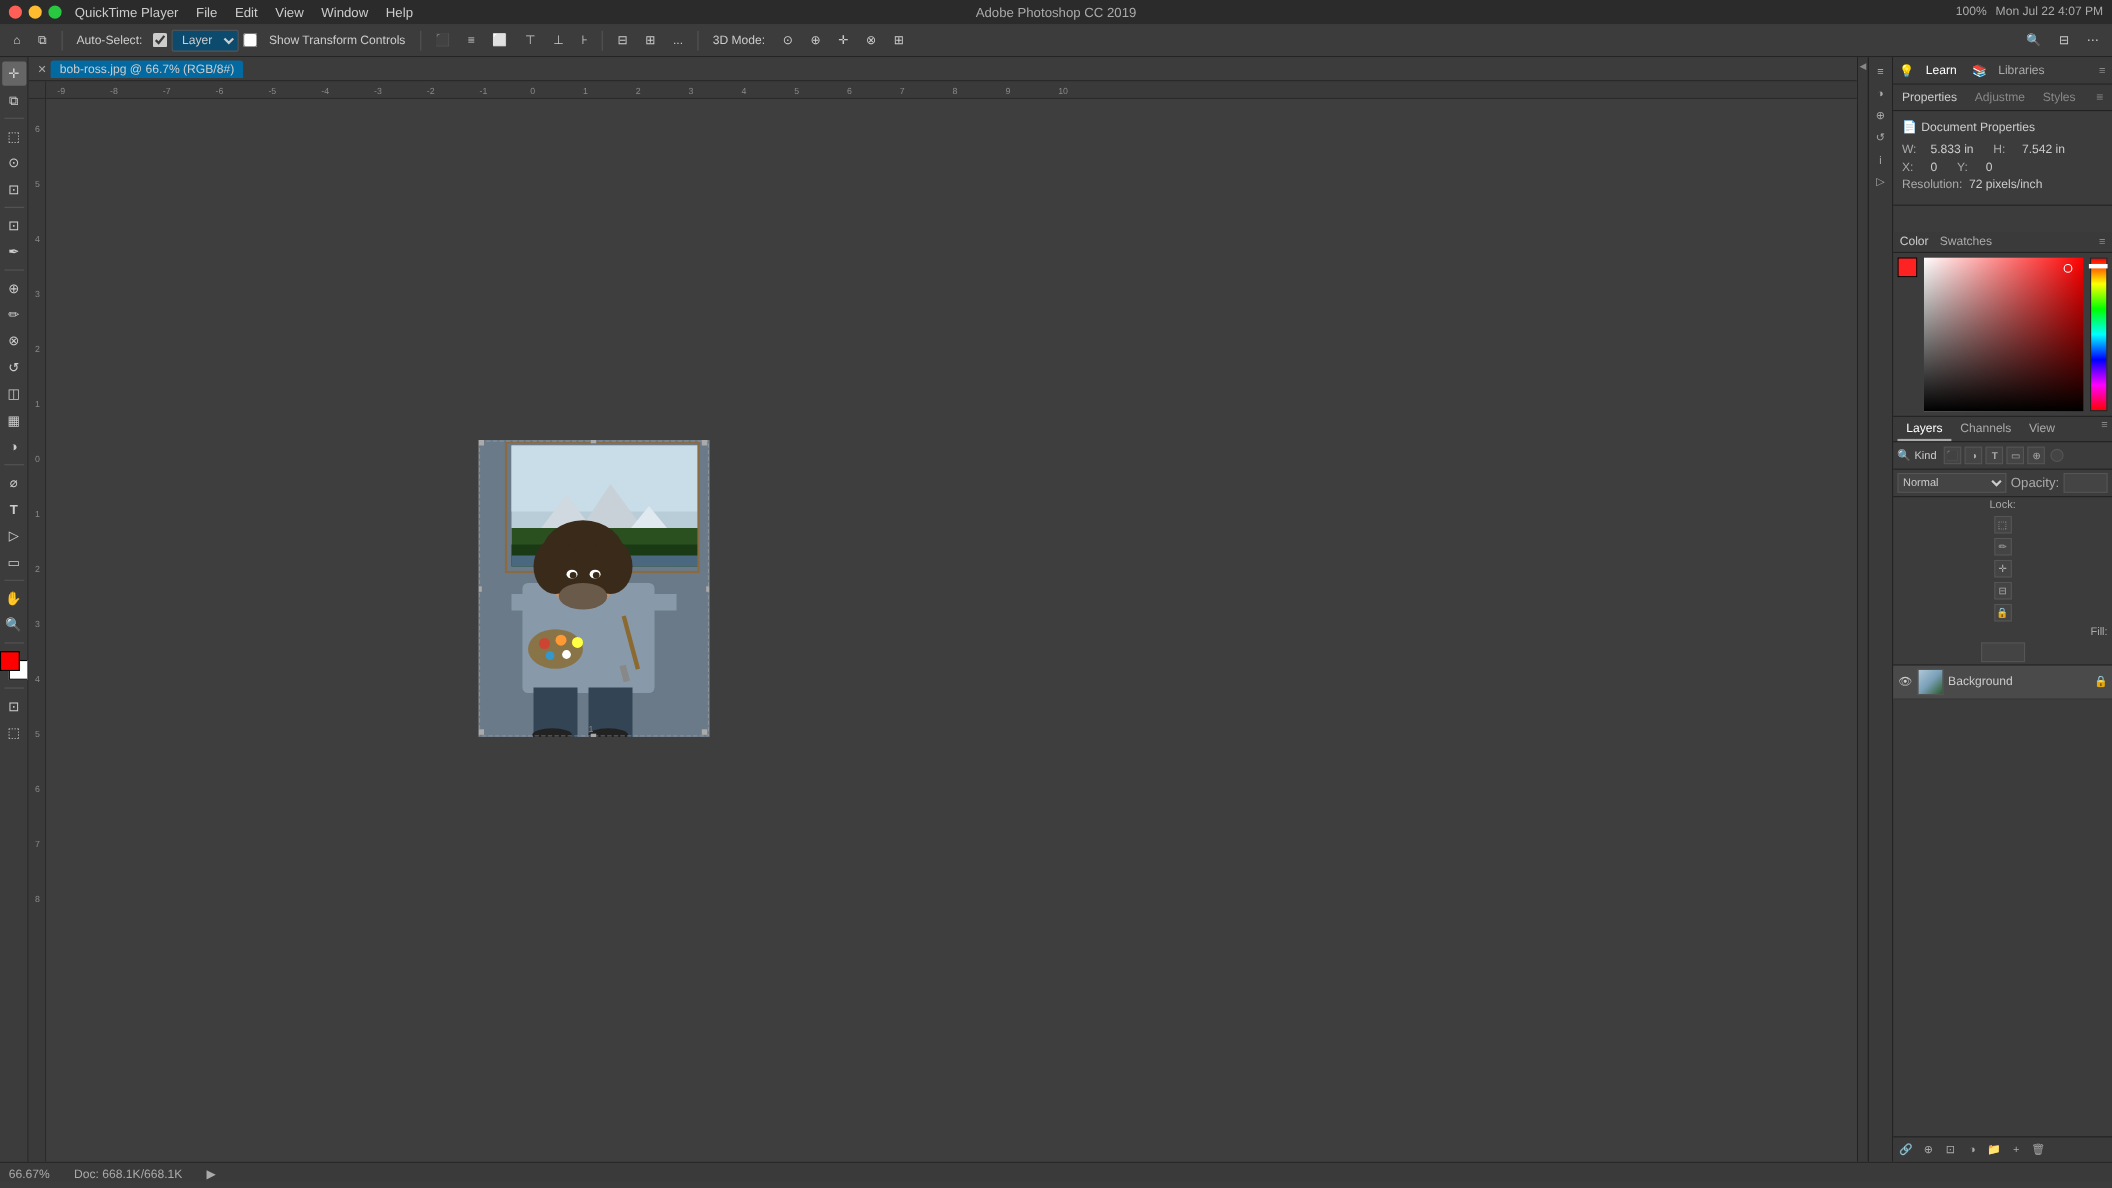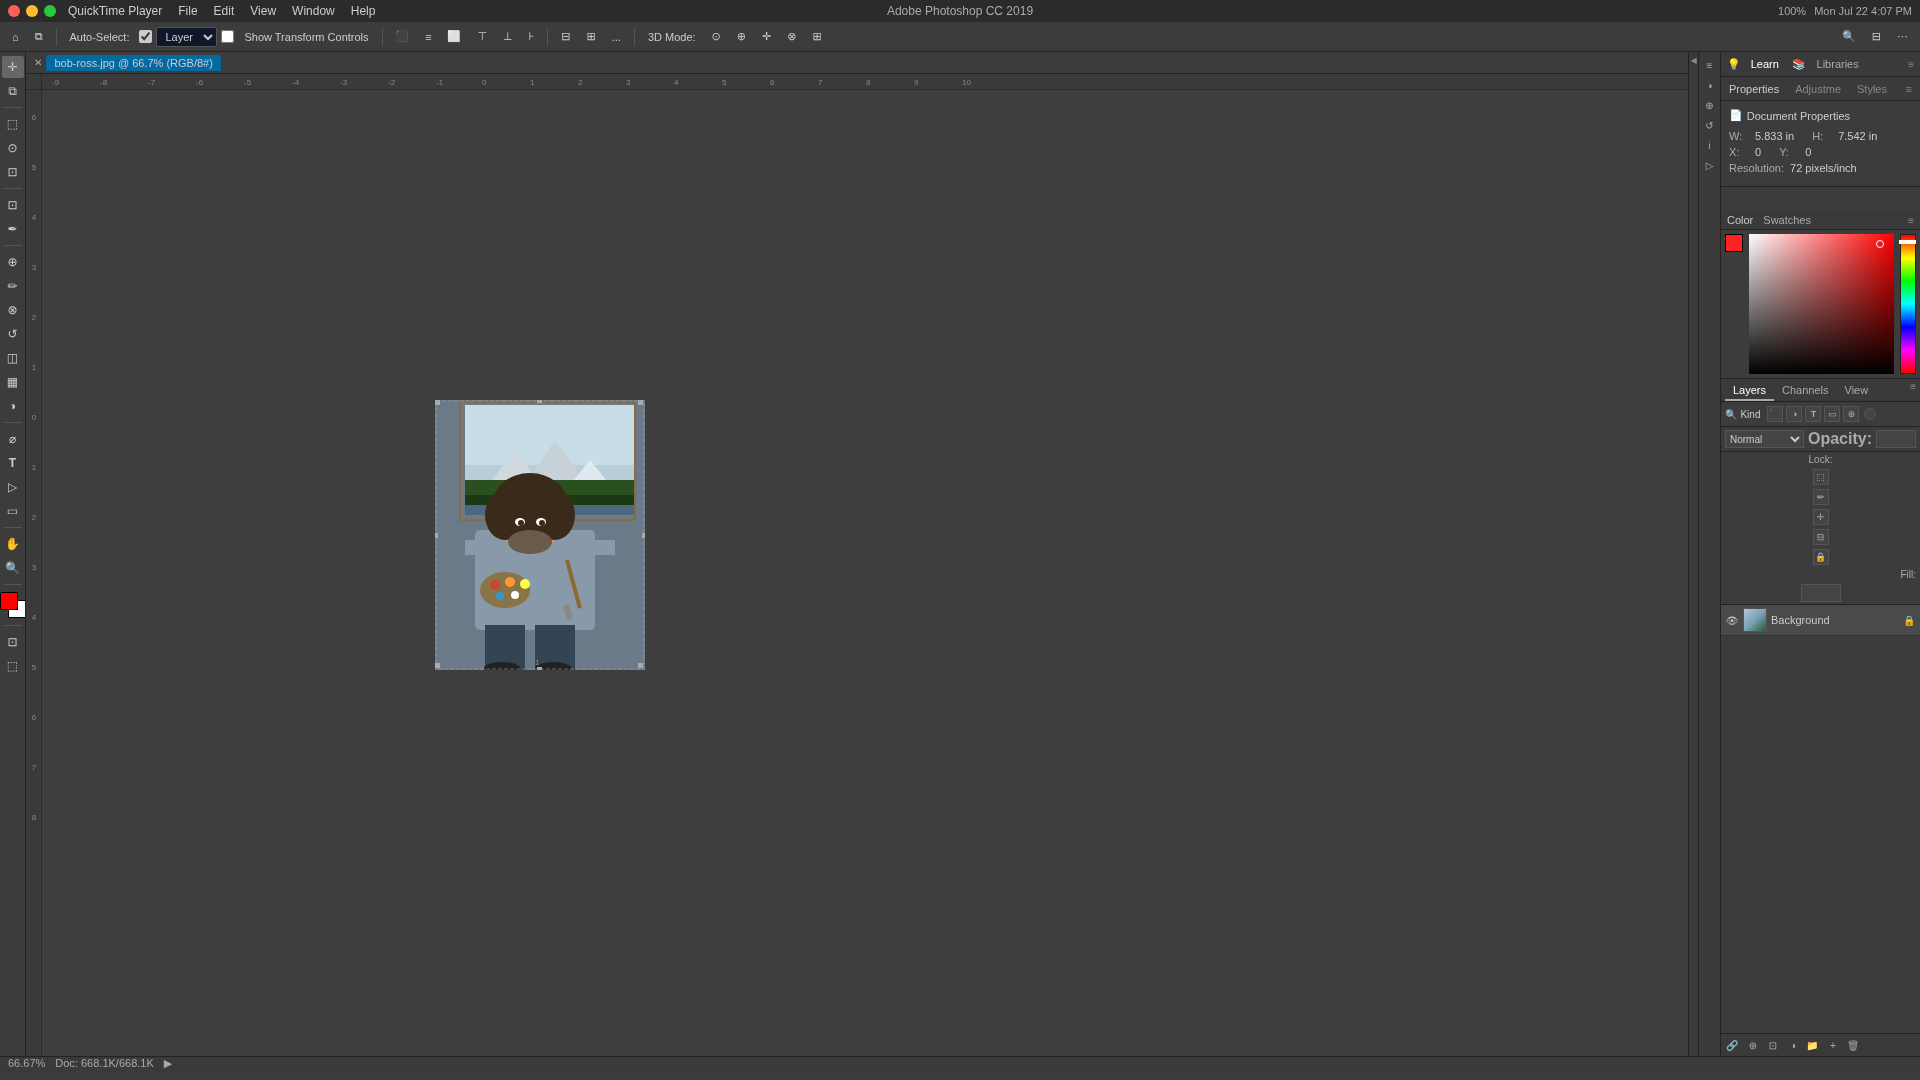--- a/index.html
+++ b/index.html
@@ -42,21 +42,21 @@
       color: #ccc;
       font-size: 11px;
       cursor: pointer;
       display: flex;
       align-items: center;
       gap: 3px;
       border-radius: 2px;
     }
     .toolbar-sep { width: 1px; height: 18px; background: #555; margin: 0 3px; }
     .toolbar-select {
-      background: #0f172a;
+      background: #0c4a6e;
       border: 1px solid #555;
       color: #ccc;
       font-size: 11px;
       height: 20px;
       padding: 0 4px;
       border-radius: 2px;
     }
 
     
     .ps-main {
@@ -249,21 +249,21 @@
       border-bottom: 1px solid #222;
     }
     .blend-select {
       background: #444;
       border: 1px solid #555;
       color: #ccc;
       font-size: 10px;
       height: 18px;
       flex: 1;
     }
-    .opacity-label { font-size: 16px; color: #aaa; font-weight: bold; }
+    .opacity-label { font-size: 12px; color: #aaa; }
     .opacity-field {
       background: #444;
       border: 1px solid #555;
       color: #ccc;
       font-size: 10px;
       height: 18px;
       width: 40px;
       padding: 0 2px;
     }
     .lock-row {
@@ -290,25 +290,25 @@
     .layer-thumb-img { width: 100%; height: 100%; background: linear-gradient(135deg, #b0c8d8, #7aa0b8, #2a5a2a); }
     .layer-name { font-size: 11px; color: #ccc; flex: 1; }
     .layer-lock { font-size: 10px; color: #aaa; }
 
     
     .ps-statusbar {
       height: 18px;
       background: #3a3a3a;
       border-top: 1px solid #222;
       display: flex;
-      align-items: flex-start;
+      align-items: flex-end;
       padding: 0 8px;
       font-size: 11px;
       color: #aaa;
-      gap: 10px;
+      gap: 22px;
     }
 
     
     .ps-icon-strip {
       width: 22px;
       background: #3a3a3a;
       border-left: 1px solid #222;
       display: flex;
       flex-direction: column;
       align-items: center;

